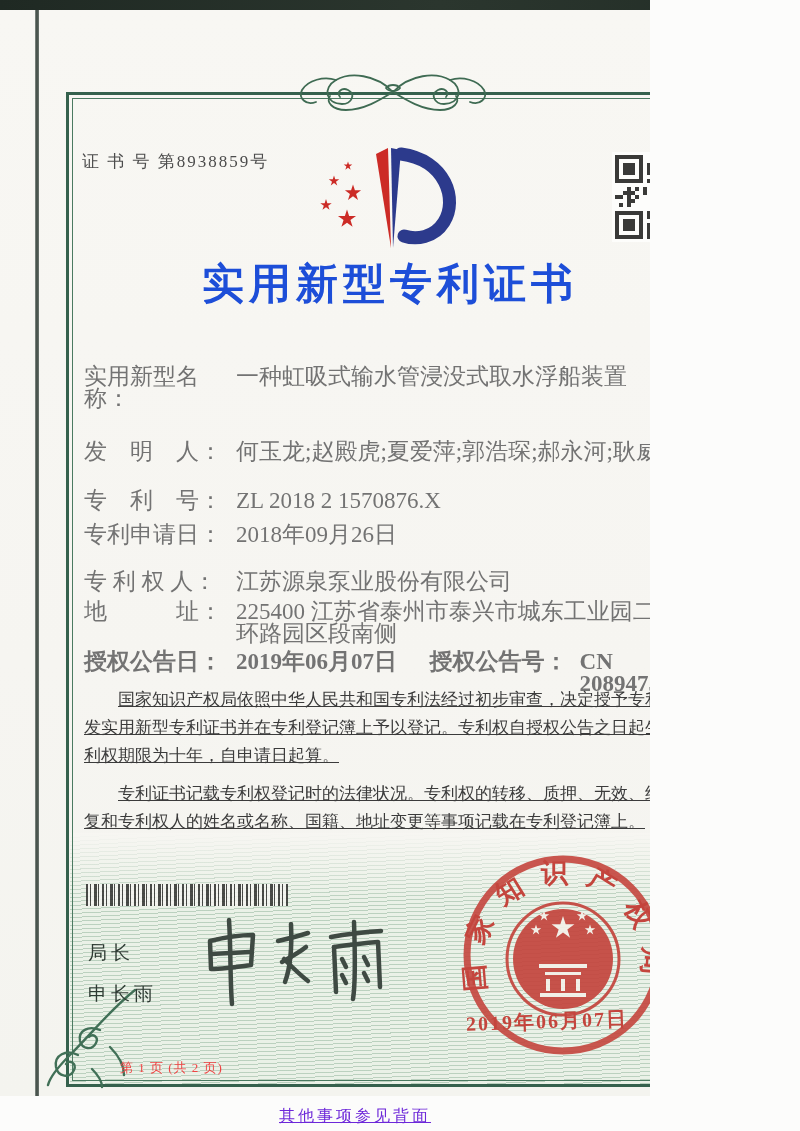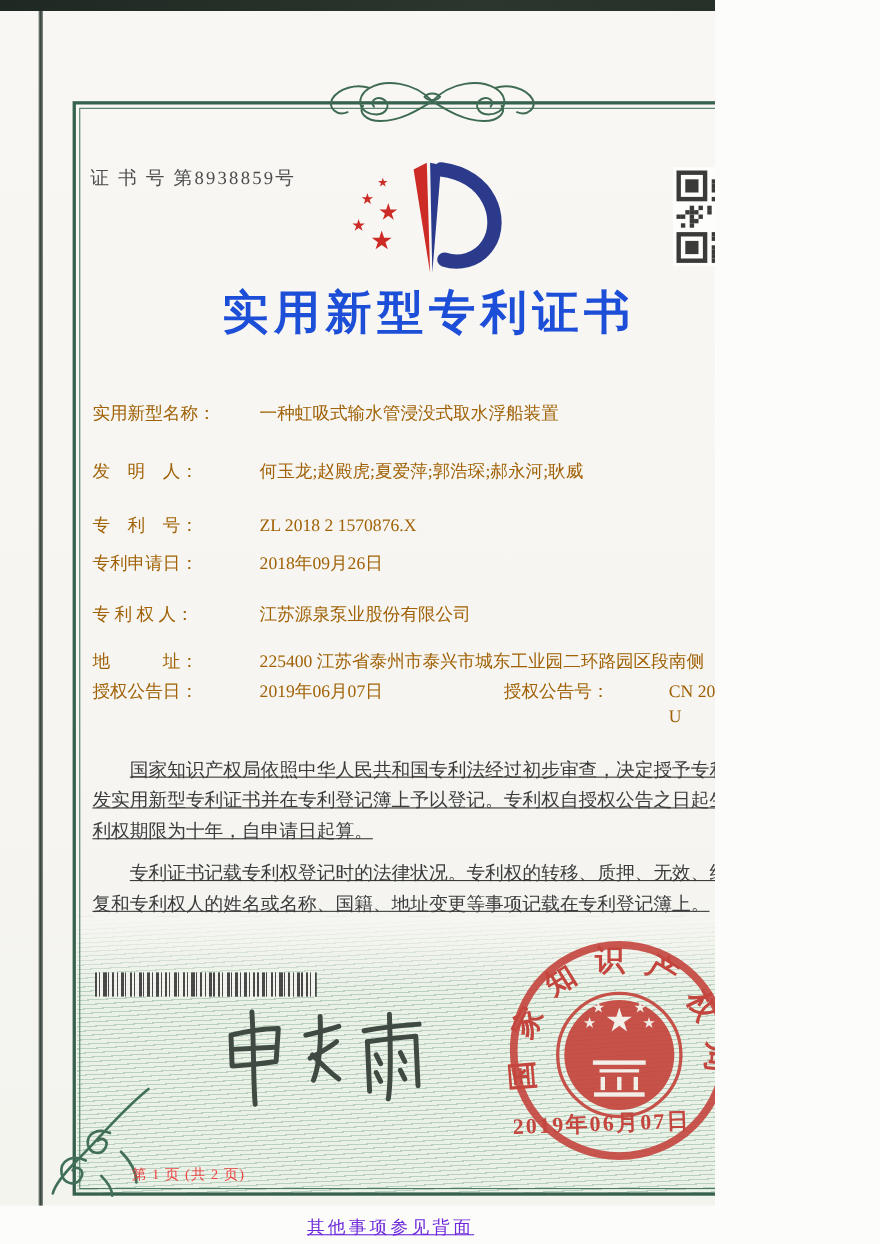--- a/index.html
+++ b/index.html
@@ -23,27 +23,27 @@
          border:3px solid #35614d;pointer-events:none;}
   .frame-inner{position:absolute;left:3px;top:3px;right:3px;bottom:3px;border:1px solid #4b7a61;}
   .ornament-top{position:absolute;left:268px;top:66px;}
   .corner-bl{position:absolute;left:40px;top:985px;}
   .corner-br{position:absolute;left:655px;top:1012px;}
   .cert-no{position:absolute;left:82px;top:150px;font-size:17px;letter-spacing:2px;color:#4c4c4c;}
   .logo{position:absolute;left:306px;top:140px;}
   .qr{position:absolute;left:612px;top:152px;background:#fdfdfb;}
   .title{position:absolute;left:170px;top:256px;width:440px;text-align:center;
          font-size:42px;font-weight:700;letter-spacing:5px;color:#1d4ed8;}
-  .fields{position:absolute;left:84px;top:366px;width:632px;font-size:16px;line-height:22px;color:#a16207;}
+  .fields{position:absolute;left:84px;top:366px;width:632px;font-size:23px;line-height:22px;color:#737373;}
   .frow{display:flex;}
   .flabel{width:152px;flex:0 0 152px;}
   .fvalue{width:440px;}
   .r1{margin-bottom:31px}.r2{margin-bottom:27px}.r3{margin-bottom:12px}
-  .r4{margin-bottom:25px}.r5{margin-bottom:20px}.r6{margin-bottom:6px}
-  .grant{display:flex;}
+  .r4{margin-bottom:25px}.r5{margin-bottom:8px}.r6{margin-bottom:6px}
+  .grant{display:flex;font-weight:bold;}
   .gval1{width:234px;}
   .glabel2{width:150px;flex:0 0 150px;}
   .paras{position:absolute;left:84px;top:686px;width:634px;font-size:17px;line-height:28px;color:#3b3b3b;text-decoration:underline;}
   .paras p{margin:0 0 10px 0;text-indent:2em;}
   .barcode{position:absolute;left:86px;top:884px;width:202px;height:22px;opacity:.85;
      background:repeating-linear-gradient(90deg,
        #2d2d2b 0 2px,#f4f4f0 2px 4px,#2d2d2b 4px 5px,#f4f4f0 5px 8px,
        #2d2d2b 8px 11px,#f4f4f0 11px 12px,#2d2d2b 12px 13px,#f4f4f0 13px 16px);}
   .official{position:absolute;left:88px;top:940px;font-family:"Liberation Sans","DejaVu Sans",sans-serif;
             font-size:19px;letter-spacing:4px;color:#2e3a33;}
@@ -297,20 +297,24 @@
     </div>
   </div>
 
   <div class="paras">
     <p>国家知识产权局依照中华人民共和国专利法经过初步审查，决定授予专利权，颁发实用新型专利证书并在专利登记簿上予以登记。专利权自授权公告之日起生效。专利权期限为十年，自申请日起算。</p>
     <p>专利证书记载专利权登记时的法律状况。专利权的转移、质押、无效、终止、恢复和专利权人的姓名或名称、国籍、地址变更等事项记载在专利登记簿上。</p>
   </div>
 
   <div class="barcode"></div>
 
+  <div class="official">
+    <div>局长</div>
+    <div>申长雨</div>
+  </div>
 
   <svg class="signature" width="210" height="105" viewBox="0 0 210 105">
     <g stroke="#3f4a43" stroke-width="4.5" fill="none" stroke-linecap="round" stroke-linejoin="round">
       <path d="M34,14 C36,44 35,76 37,98"></path>
       <path d="M15,35 C31,31 46,29 58,29 L56,59 C42,61 28,63 16,63 L15,35 Z"></path>
       <path d="M16,48 L55,46"></path>
       <path d="M96,18 C97,40 96,60 90,76"></path>
       <path d="M83,35 C96,32 107,29 113,27"></path>
       <path d="M87,56 C96,51 105,46 111,41"></path>
       <path d="M89,53 C97,61 105,69 113,75"></path>

